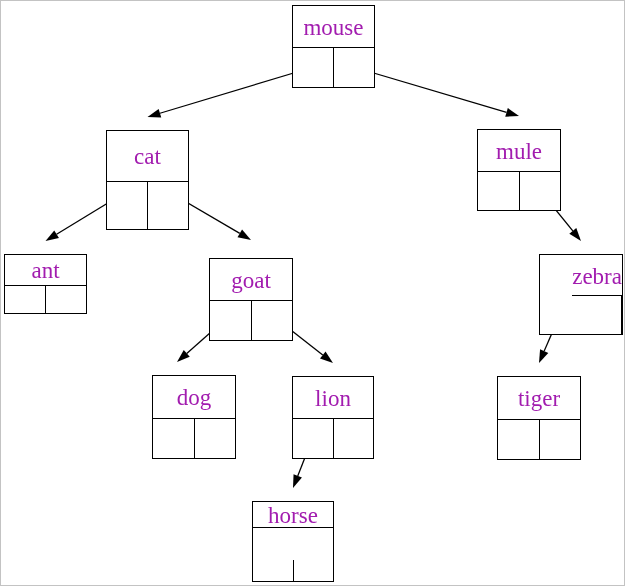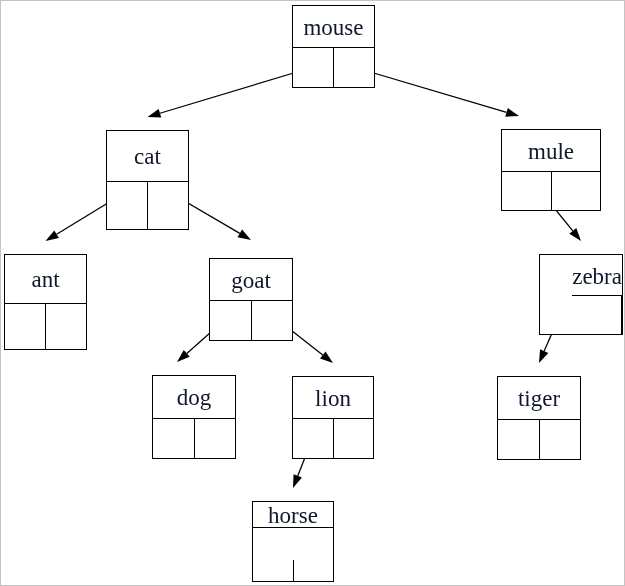--- a/index.html
+++ b/index.html
@@ -33,21 +33,21 @@
     display: flex;
     flex-direction: column;
   }
   .node-label {
     flex: 1 1 50%;
     border-bottom: 1.5px solid #000000;
     display: flex;
     align-items: center;
     justify-content: center;
     font-size: 23px;
-    color: #0f172a;
+    color: #a21caf;
     line-height: 1;
     padding-top: 2px;
   }
   .node-pointers {
     flex: 1 1 50%;
     display: flex;
   }
   .ptr-left {
     flex: 1 1 50%;
     border-right: 1.5px solid #000000;
@@ -88,28 +88,28 @@
       <div class="ptr-right"></div>
     </div>
   </div>
       <div class="node" style="left: 105px; top: 129px; width: 83px; height: 100px;">
     <div class="node-label">cat</div>
     <div class="node-pointers">
       <div class="ptr-left"></div>
       <div class="ptr-right"></div>
     </div>
   </div>
-      <div class="node" style="left: 476px; top: 128px; width: 100px; height: 82px; margin-left: 24px;">
+      <div class="node" style="left: 476px; top: 128px; width: 84px; height: 82px;">
     <div class="node-label">mule</div>
     <div class="node-pointers">
       <div class="ptr-left"></div>
       <div class="ptr-right"></div>
     </div>
   </div>
-      <div class="node" style="left: 3px; top: 253px; width: 83px; height: 96px;">
+      <div class="node" style="left: 3px; top: 253px; width: 83px; height: 60px;">
     <div class="node-label">ant</div>
     <div class="node-pointers">
       <div class="ptr-left"></div>
       <div class="ptr-right"></div>
     </div>
   </div>
       <div class="node" style="left: 208px; top: 257px; width: 84px; height: 83px;">
     <div class="node-label">goat</div>
     <div class="node-pointers">
       <div class="ptr-left"></div>

